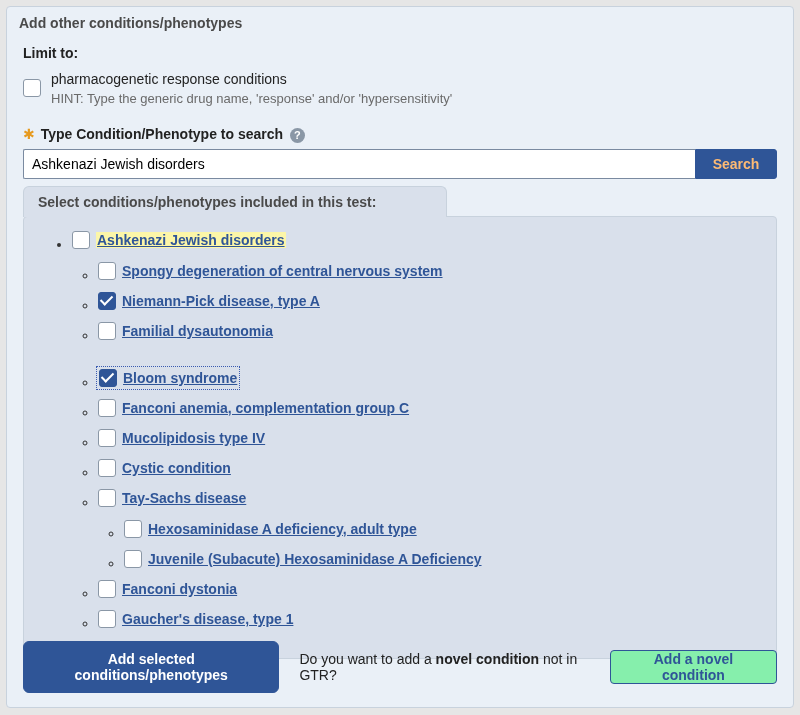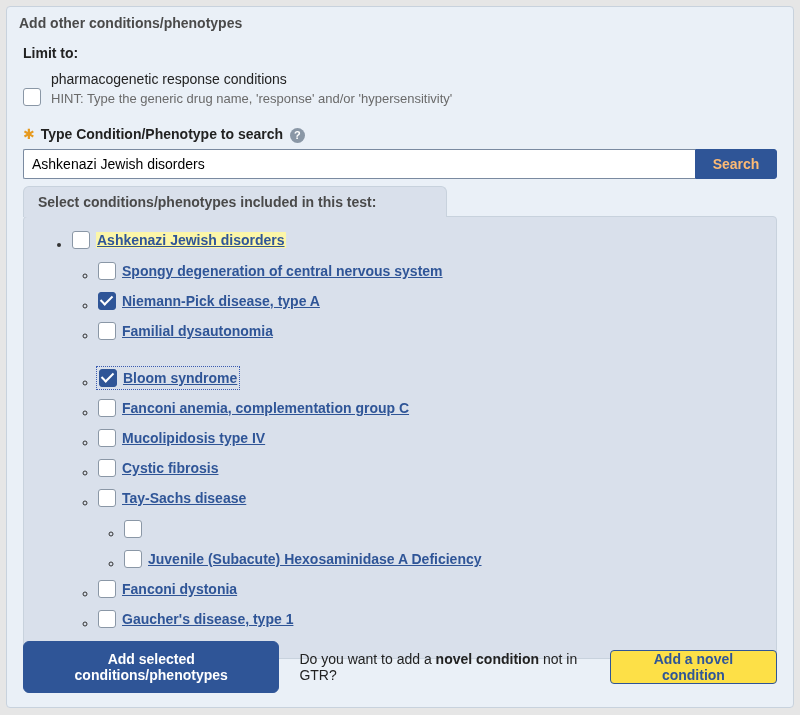--- a/index.html
+++ b/index.html
@@ -54,21 +54,21 @@
     left: 4px;
     top: 0px;
     width: 5px;
     height: 10px;
     border: solid #fff;
     border-width: 0 2.5px 2.5px 0;
     transform: rotate(45deg);
   }
   .pharma-row {
     display: flex;
-    align-items: flex-end;
+    align-items: center;
     gap: 4px;
     margin-top: 8px;
   }
   .pharma-text { line-height: 20px; }
   .hint {
     color: #6a6a6a;
     font-size: 13px;
     margin-top: 2px;
   }
   .search-section { margin-top: 20px; }
@@ -183,21 +183,21 @@
     background: #2f5597;
     color: #fff;
     border: 1px solid #2f5597;
     border-radius: 6px;
     padding: 9px 16px;
     font-weight: 700;
     font-size: 14px;
     cursor: pointer;
   }
   .btn-outline {
-    background: #fde047;
+    background: #86efac;
     color: #2f5597;
     border: 1.5px solid #2f5597;
     border-radius: 4px;
     padding: 0 16px;
     font-weight: 700;
     font-size: 14px;
     cursor: pointer;
   }
   .footer-text { font-size: 14px; margin-left: auto; }
   .footer-text b { font-weight: 700; }
@@ -256,28 +256,29 @@
               <li><span class="item-row">
                   <span class="checkbox"></span>
                   <a class="item-link">Fanconi anemia, complementation group C</a>
                 </span></li>
               <li><span class="item-row">
                   <span class="checkbox"></span>
                   <a class="item-link">Mucolipidosis type IV</a>
                 </span></li>
               <li><span class="item-row">
                   <span class="checkbox"></span>
-                  <a class="item-link">Cystic fibrosis</a>
+                  <a class="item-link">Cystic condition</a>
                 </span></li>
               <li><span class="item-row">
                   <span class="checkbox"></span>
                   <a class="item-link">Tay-Sachs disease</a>
                 </span><ul>
                   <li><span class="item-row">
                       <span class="checkbox"></span>
+                      <a class="item-link">Hexosaminidase A deficiency, adult type</a>
                     </span></li>
                   <li><span class="item-row">
                       <span class="checkbox"></span>
                       <a class="item-link">Juvenile (Subacute) Hexosaminidase A Deficiency</a>
                     </span></li>
                 </ul></li>
               <li><span class="item-row">
                   <span class="checkbox"></span>
                   <a class="item-link">Fanconi dystonia</a>
                 </span></li>

